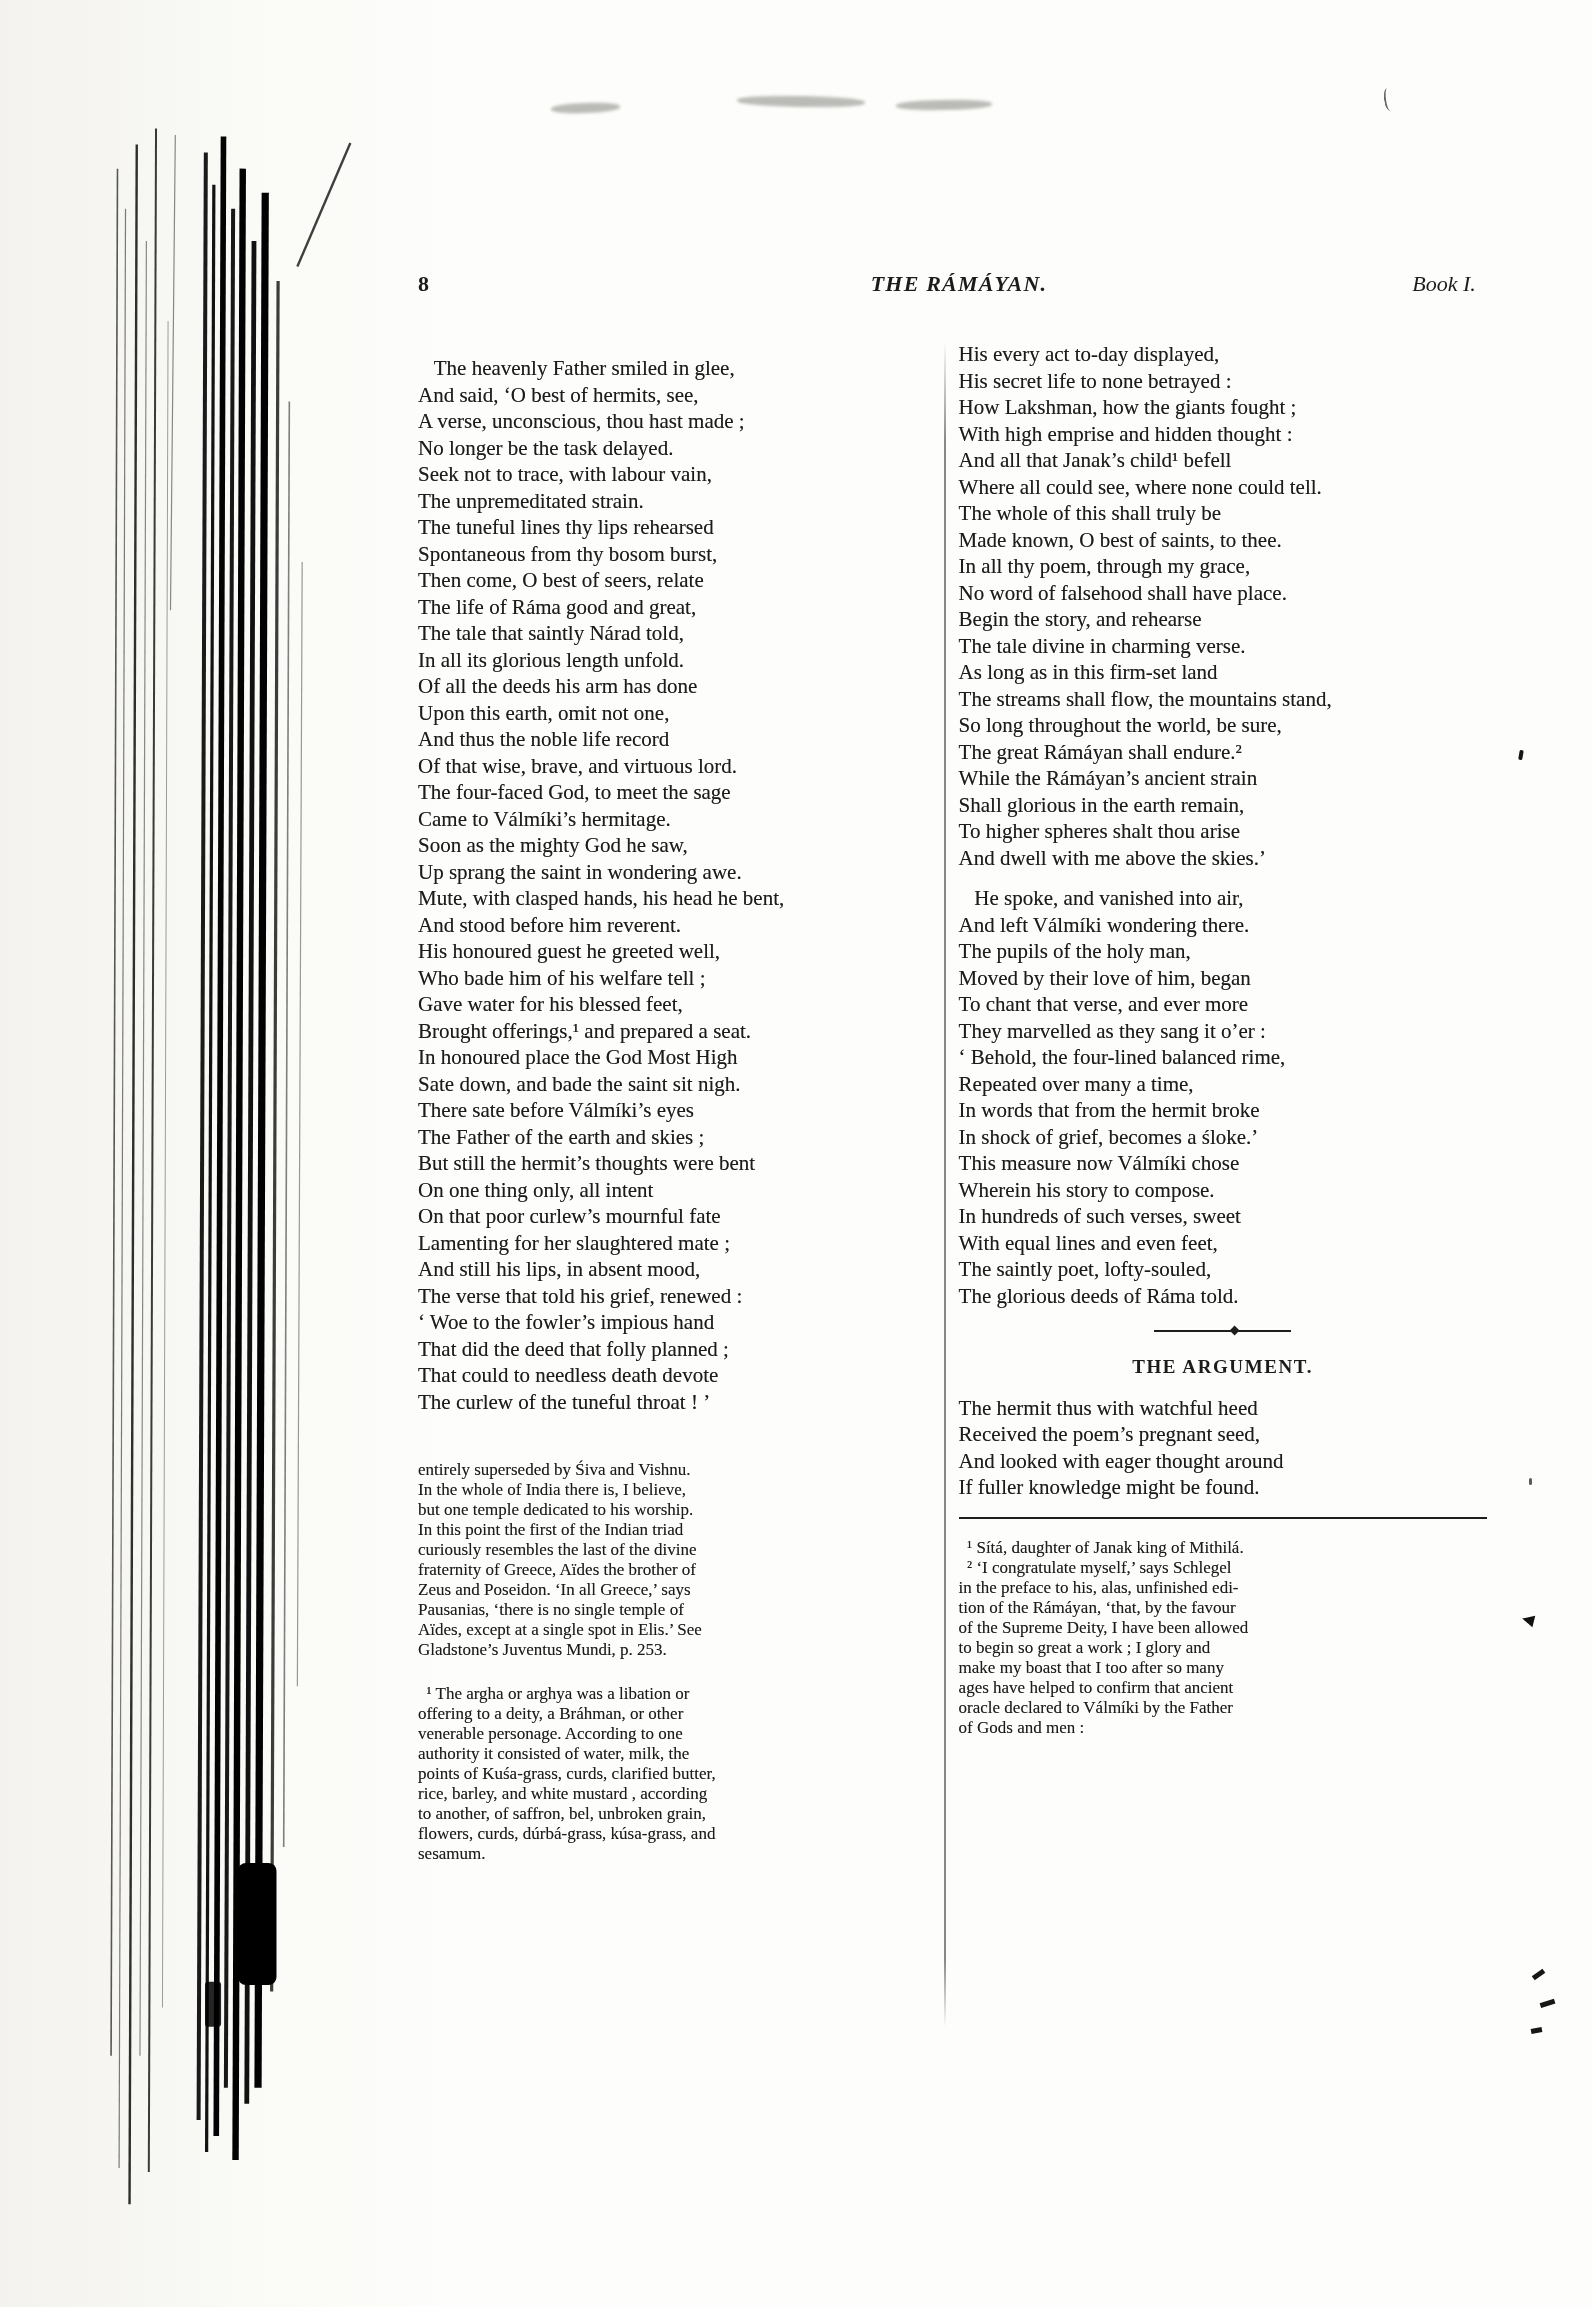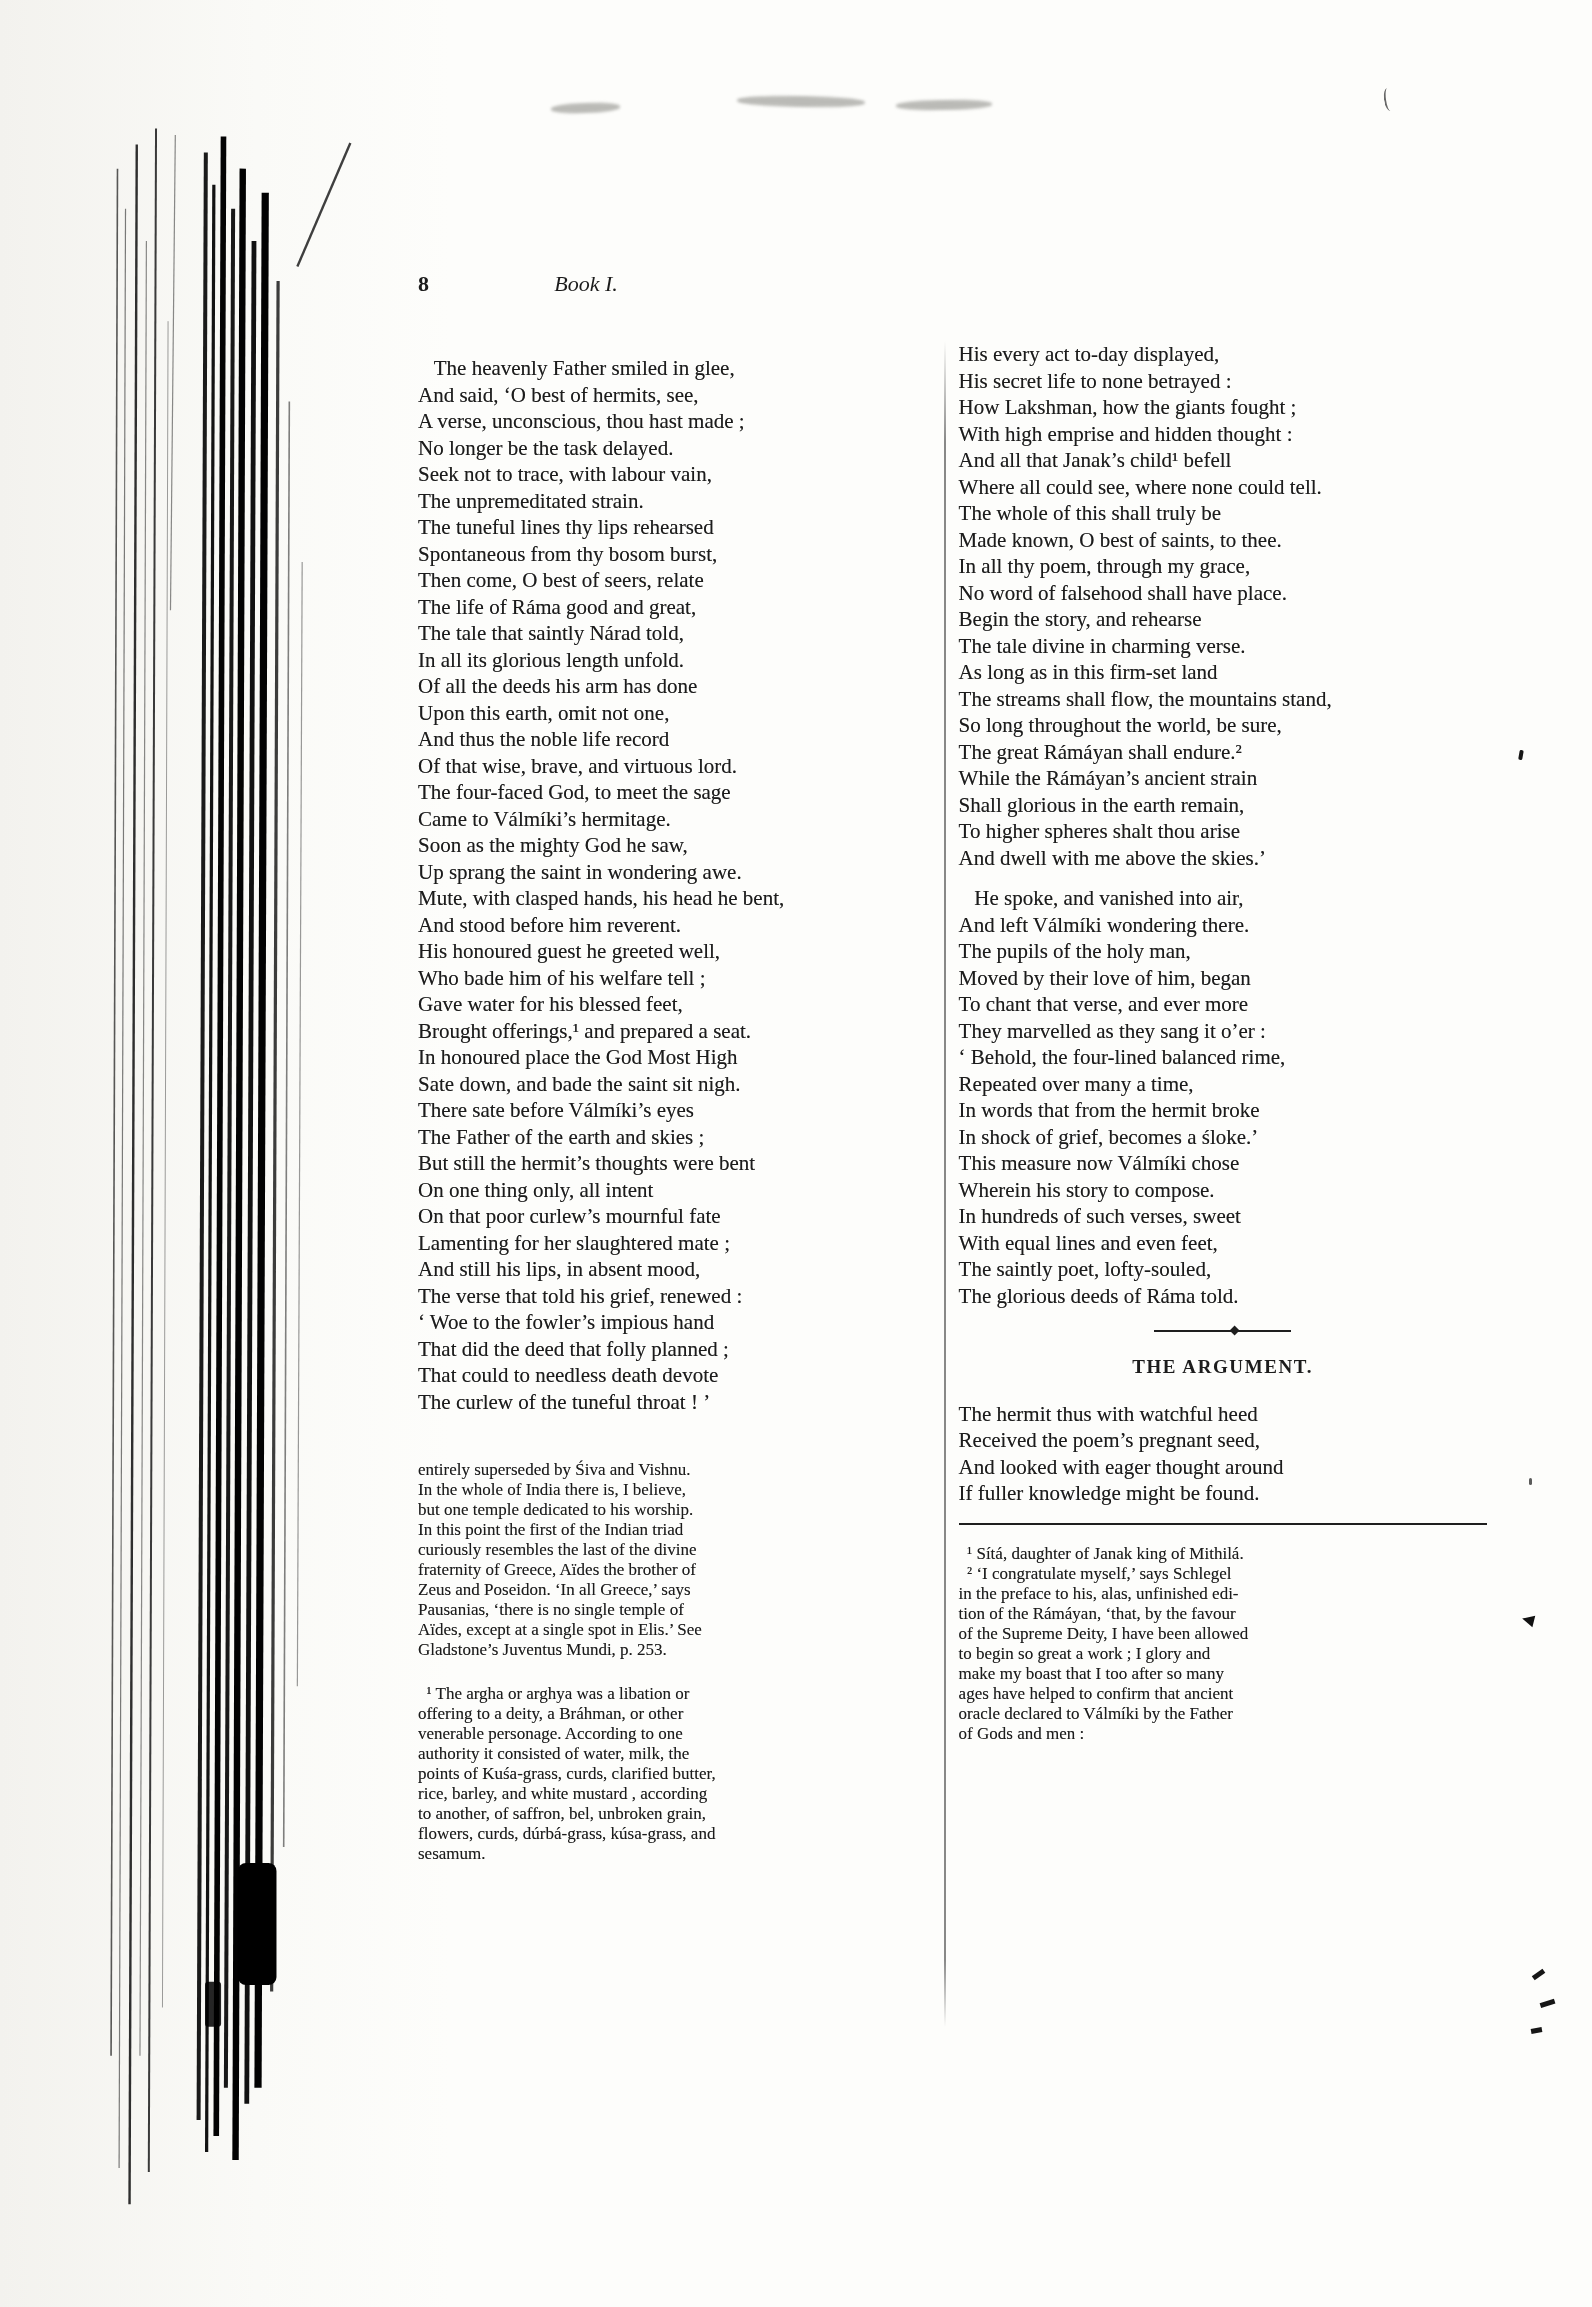--- a/index.html
+++ b/index.html
@@ -56,21 +56,21 @@
   }
   .fn-gap { margin-top:24px; }
 
   .section-divider { margin:17.7px auto 0; width:137px; height:8px; position:relative; }
   .section-divider .rule-line { position:absolute; left:0; right:0; top:3.2px; border-top:2px solid #1e1e1e; }
   .section-divider .diamond { position:absolute; left:77px; top:0px; width:7.2px; height:7.2px; background:#1e1e1e; transform:rotate(45deg); }
 
   .canto { margin-top:21px; text-align:center; font-size:24px; line-height:29px; font-weight:normal; letter-spacing:2.4px;
     text-shadow:0 0 0.5px rgba(10,10,10,.5); }
   .argument { margin-top:20px; text-align:center; font-size:19px; line-height:24px; font-weight:bold; letter-spacing:1.6px; }
-  .argument-verse { margin-top:22px; }
+  .argument-verse { margin-top:16px; }
 
   .fn-rule { margin-top:16px; border-top:2px solid #1e1e1e; width:100%; }
   .col-right .footnotes { margin-top:19px; }
   .latin { font-style:italic; margin-top:16px; }
 </style>
 </head>
 <body>
 
 <div class="page">
 
@@ -105,20 +105,21 @@
   <div class="tick t2"></div>
   <div class="arrow-mark"></div>
   <div class="tick t3"></div>
   <div class="tick t4"></div>
   <div class="tick t5"></div>
 
   <div class="content">
 
     <div class="running-head">
       <span class="page-num">8</span>
+      <span class="head-title">THE RÁMÁYAN.</span>
       <span class="head-book">Book I.</span>
     </div>
 
     <div class="columns">
 
       <div class="col-left">
         <div class="verse stanza-gap">&nbsp;&nbsp;&nbsp;The heavenly Father smiled in glee,
 And said, ‘O best of hermits, see,
 A verse, unconscious, thou hast made ;
 No longer be the task delayed.

